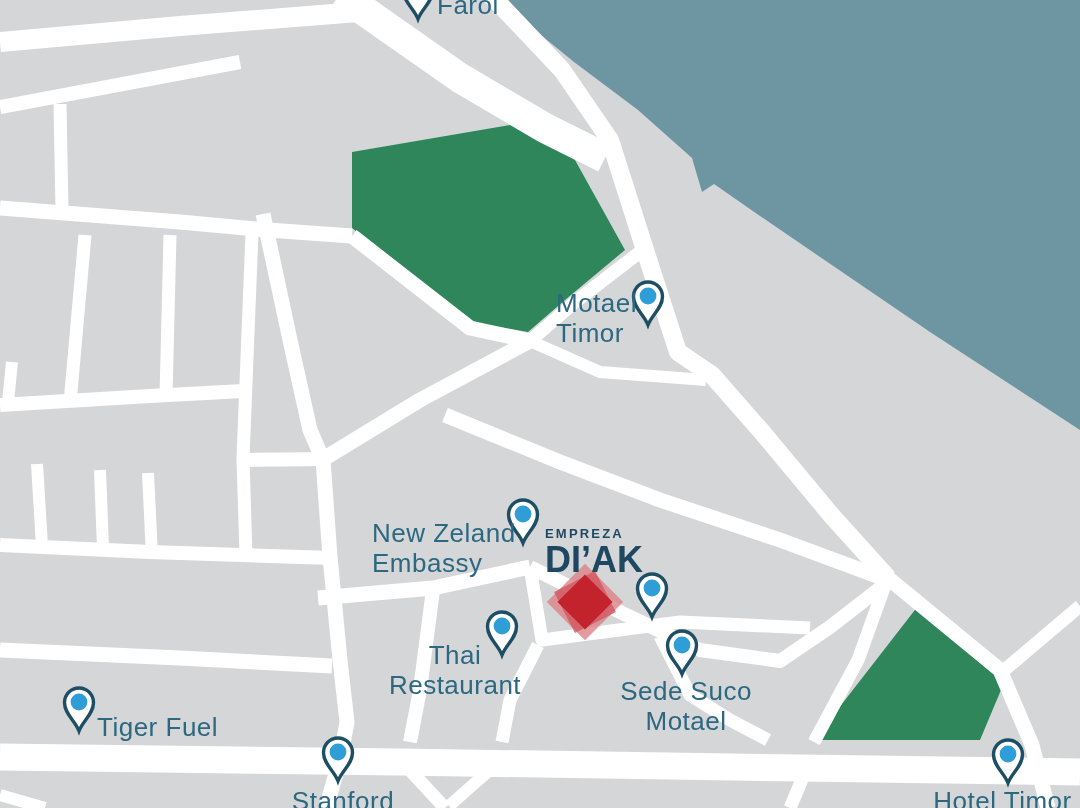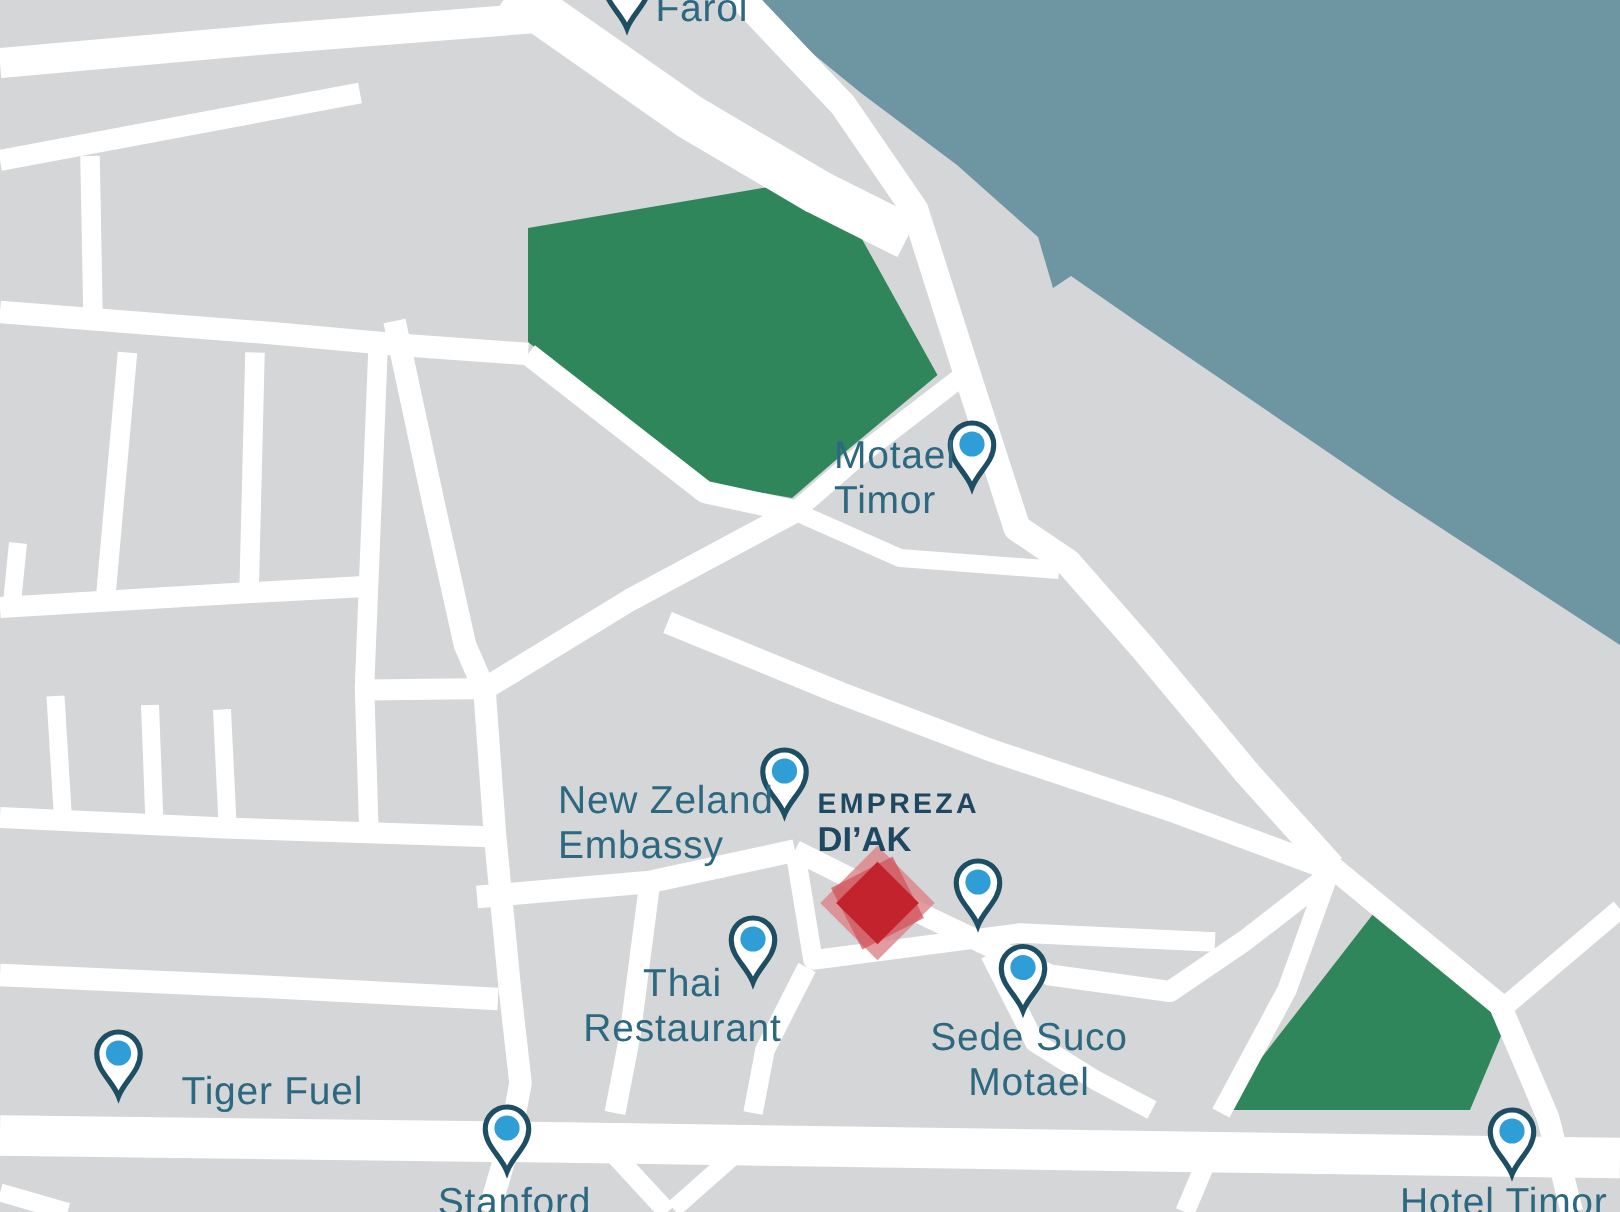--- a/index.html
+++ b/index.html
@@ -22,25 +22,25 @@
     pointer-events:none;
   }
   .map-label.center{text-align:center;white-space:normal;}
   .logo{
     position:absolute;left:545px;top:527px;
     color:#1e4861;
     line-height:1;
   }
   .logo .logo-prefix{
     display:block;
-    font-size:19px;font-weight:700;letter-spacing:2.2px;
+    font-size:13px;font-weight:700;letter-spacing:2.2px;
   }
   .logo .logo-name{
     display:block;margin-top:2px;
-    font-size:23px;font-weight:800;letter-spacing:0px;
+    font-size:36px;font-weight:800;letter-spacing:0px;
   }
 </style>
 </head>
 <body>
 
 <div id="stage">
 
   <svg id="map-svg" width="1080" height="808" viewBox="0 0 1080 808">
     <defs>
       <g id="pin-shape">
@@ -151,21 +151,21 @@
   <div class="map-label center" style="left:385px;top:640px;width:140px;">
     <span>Thai</span><br>
     <span>Restaurant</span>
   </div>
 
   <div class="map-label center" style="left:611px;top:676px;width:150px;text-align:center;">
     <span>Sede Suco</span><br>
     <span>Motael</span>
   </div>
 
-  <div class="map-label" style="left:97px;top:712px;margin-left:24px;">Tiger Fuel</div>
+  <div class="map-label" style="left:97px;top:712px;">Tiger Fuel</div>
 
   <div class="map-label center" style="left:278px;top:786px;width:130px;">Stanford</div>
 
   <div class="map-label center" style="left:915px;top:786px;width:175px;">Hotel Timor</div>
 
   <div class="logo">
     <span class="logo-prefix">EMPREZA</span>
     <span class="logo-name">DI’AK</span>
   </div>
 

